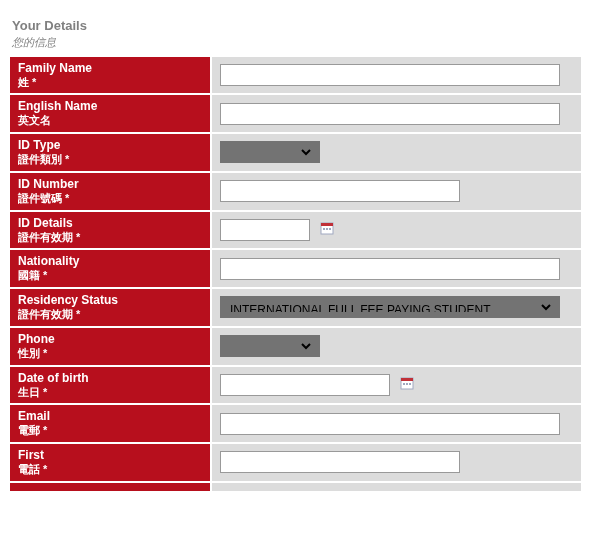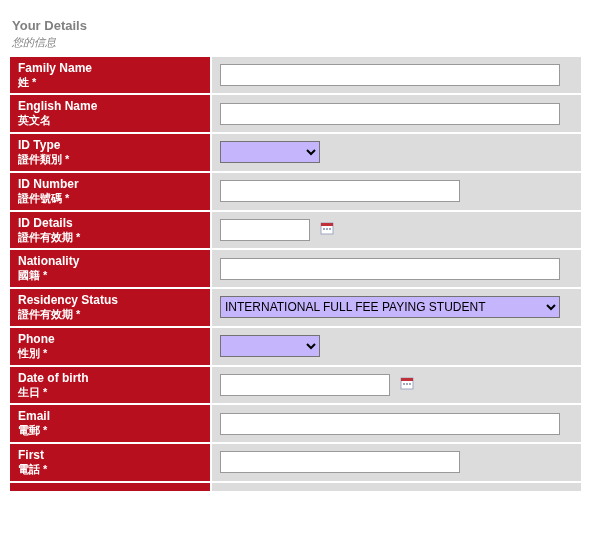--- a/index.html
+++ b/index.html
@@ -58,23 +58,23 @@
     background: #fff;
   }
   input.text-input.mid {
     width: 240px;
   }
   input.text-input.short {
     width: 90px;
   }
   select.sel {
     height: 22px;
-    border: 1px solid #737373;
+    border: 6px solid #737373;
     font-size: 12px;
-    background: #c4b5fd;
+    background: #737373;
   }
   select.sel.short {
     width: 100px;
   }
   select.sel.xshort {
     width: 65px;
   }
   select.sel.long {
     width: 340px;
   }

